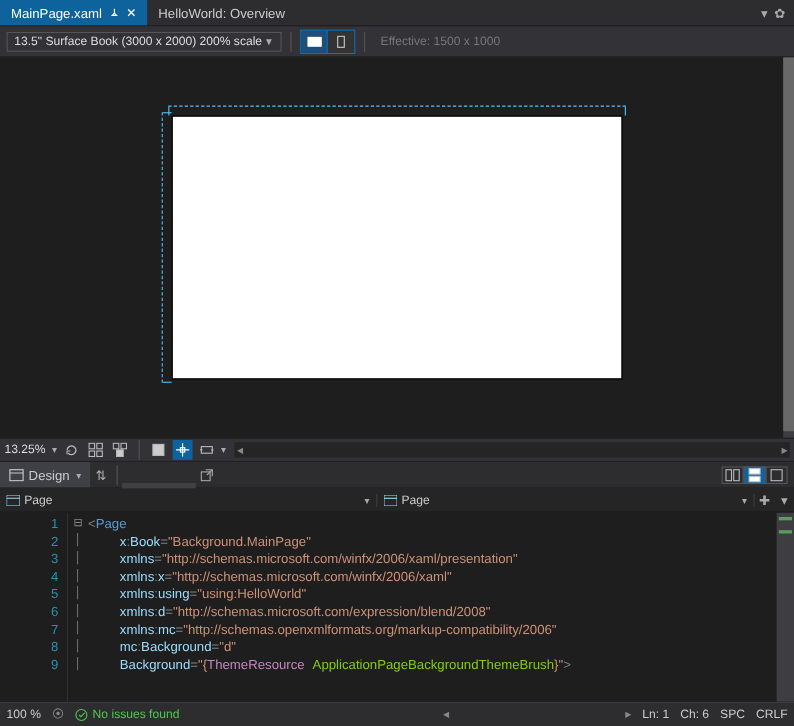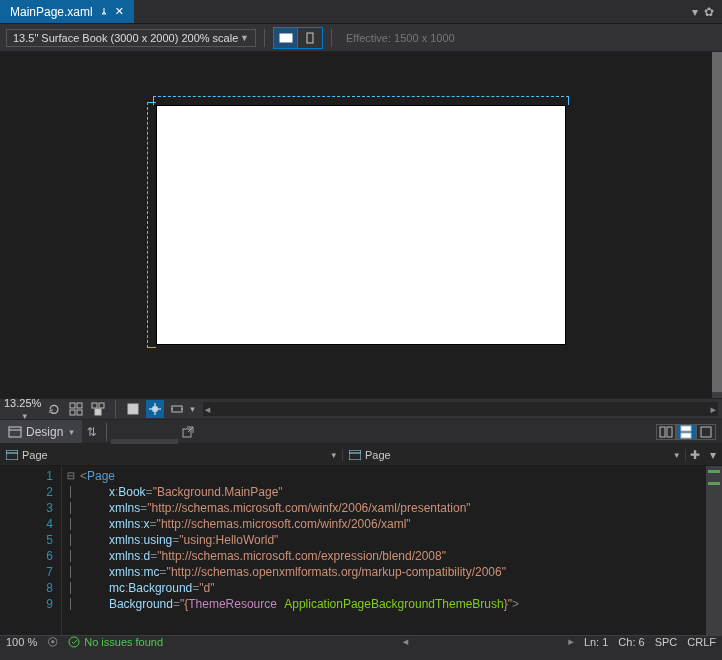--- a/index.html
+++ b/index.html
@@ -24,21 +24,21 @@
 .design-area { flex: 0 0 346px; background: #1e1e1e; position: relative; overflow: hidden; display: flex; align-items: center; justify-content: center; }
 .design-scroll-v { position: absolute; right: 0; top: 0; bottom: 0; width: 10px; background: #3e3e42; }
 .design-thumb-v { position: absolute; right: 0; top: 0; width: 10px; height: 340px; background: #686868; }
 .canvas-wrap { position: relative; }
 .canvas { width: 408px; height: 238px; background: #fff; outline: 1px solid #000; }
 .ruler-top { position: absolute; top: -10px; left: -4px; right: -4px; height: 8px; border-top: 1px dashed #4ec3ff; }
 .ruler-top .tick { position: absolute; width: 1px; height: 8px; background: #4ec3ff; top: 0; }
 .ruler-left { position: absolute; left: -10px; top: -4px; bottom: -4px; width: 8px; border-left: 1px dashed #4ec3ff; }
 .ruler-left .tick { position: absolute; width: 8px; height: 1px; background: #4ec3ff; left: 0; }
 .design-bottom { display: flex; align-items: center; background: #333337; height: 22px; padding: 0 4px; border-top: 1px solid #222; border-bottom: 1px solid #222; gap: 4px; font-size: 11px; }
-.zoom { display: flex; align-items: center; gap: 2px; color: #ddd; flex-direction: column; }
+.zoom { display: flex; align-items: center; gap: 2px; color: #ddd; }
 .mini-btn { width: 18px; height: 18px; display: flex; align-items: center; justify-content: center; cursor: pointer; color: #bbb; }
 .mini-btn svg { width: 14px; height: 14px; }
 .mini-btn.active { background: #0e639c; }
 .hscroll { flex: 1; height: 14px; background: #252526; margin-left: 4px; position: relative; }
 .splitter { display: flex; align-items: center; background: #2d2d30; height: 24px; border-bottom: 1px solid #222; }
 .split-tab { display: flex; align-items: center; padding: 3px 8px; background: #3f3f46; cursor: pointer; height: 100%; gap: 4px; }
 .split-tab.inactive { background: #404040; margin-top: 38px; }
 .swap { width: 20px; display: flex; justify-content: center; cursor: pointer; color: #aaa; }
 .split-spacer { flex: 1; }
 .popout { width: 20px; cursor: pointer; color: #aaa; display: flex; justify-content: center; }
@@ -53,36 +53,39 @@
 .fold-col { width: 18px; background: #1e1e1e; font-family: Consolas,monospace; font-size: 10px; line-height: 16px; color: #888; padding-top: 2px; text-align: center; }
 .code { flex: 1; font-family: Consolas, monospace; font-size: 12px; line-height: 16px; padding-top: 2px; white-space: pre; color: #ccc; }
 .code .t-tag { color: #569cd6; }
 .code .t-attr { color: #9cdcfe; }
 .code .t-ns { color: #c586c0; }
 .code .t-str { color: #ce9178; }
 .code .t-res { color: #84cc16; }
 .code .t-pun { color: #808080; }
 .editor-scroll-v { width: 16px; background: #3e3e42; position: relative; }
 .editor-scroll-v .marker { position: absolute; left: 2px; width: 12px; height: 3px; background: #5a9e5a; }
-.status { display: flex; align-items: flex-end; background: #2d2d30; height: 22px; border-top: 1px solid #3e3e42; font-size: 11px; padding: 12px 6px; gap: 10px; }
+.status { display: flex; align-items: center; background: #2d2d30; height: 22px; border-top: 1px solid #3e3e42; font-size: 11px; padding: 2px 6px; gap: 10px; }
 .status .ok { color: #4ec94e; display: flex; align-items: center; gap: 4px; }
 .status .arrow { color: #888; cursor: pointer; }
 .status-spacer { flex: 1; }
 svg { stroke: currentColor; fill: none; }
 </style>
 </head>
 <body>
 
 <div class="tabs">
   <div class="tab active">
     <span>MainPage.xaml</span>
     <svg width="10" height="10" style="margin-left:6px">
         <path d="M5 1 L5 5 L7 7 L3 7 L5 5" stroke="#fff" stroke-width="1"></path>
       </svg>
     <span class="tab-close">✕</span>
+  </div>
+  <div class="tab" style="background:#2d2d30">
+    <span>HelloWorld: Overview</span>
   </div>
   <div class="tabs-spacer"></div>
   <div class="tabs-right">
     <span>▾</span>
     <span>✿</span>
   </div>
 </div>
 
 <div class="toolbar">
   <div class="device-select">

